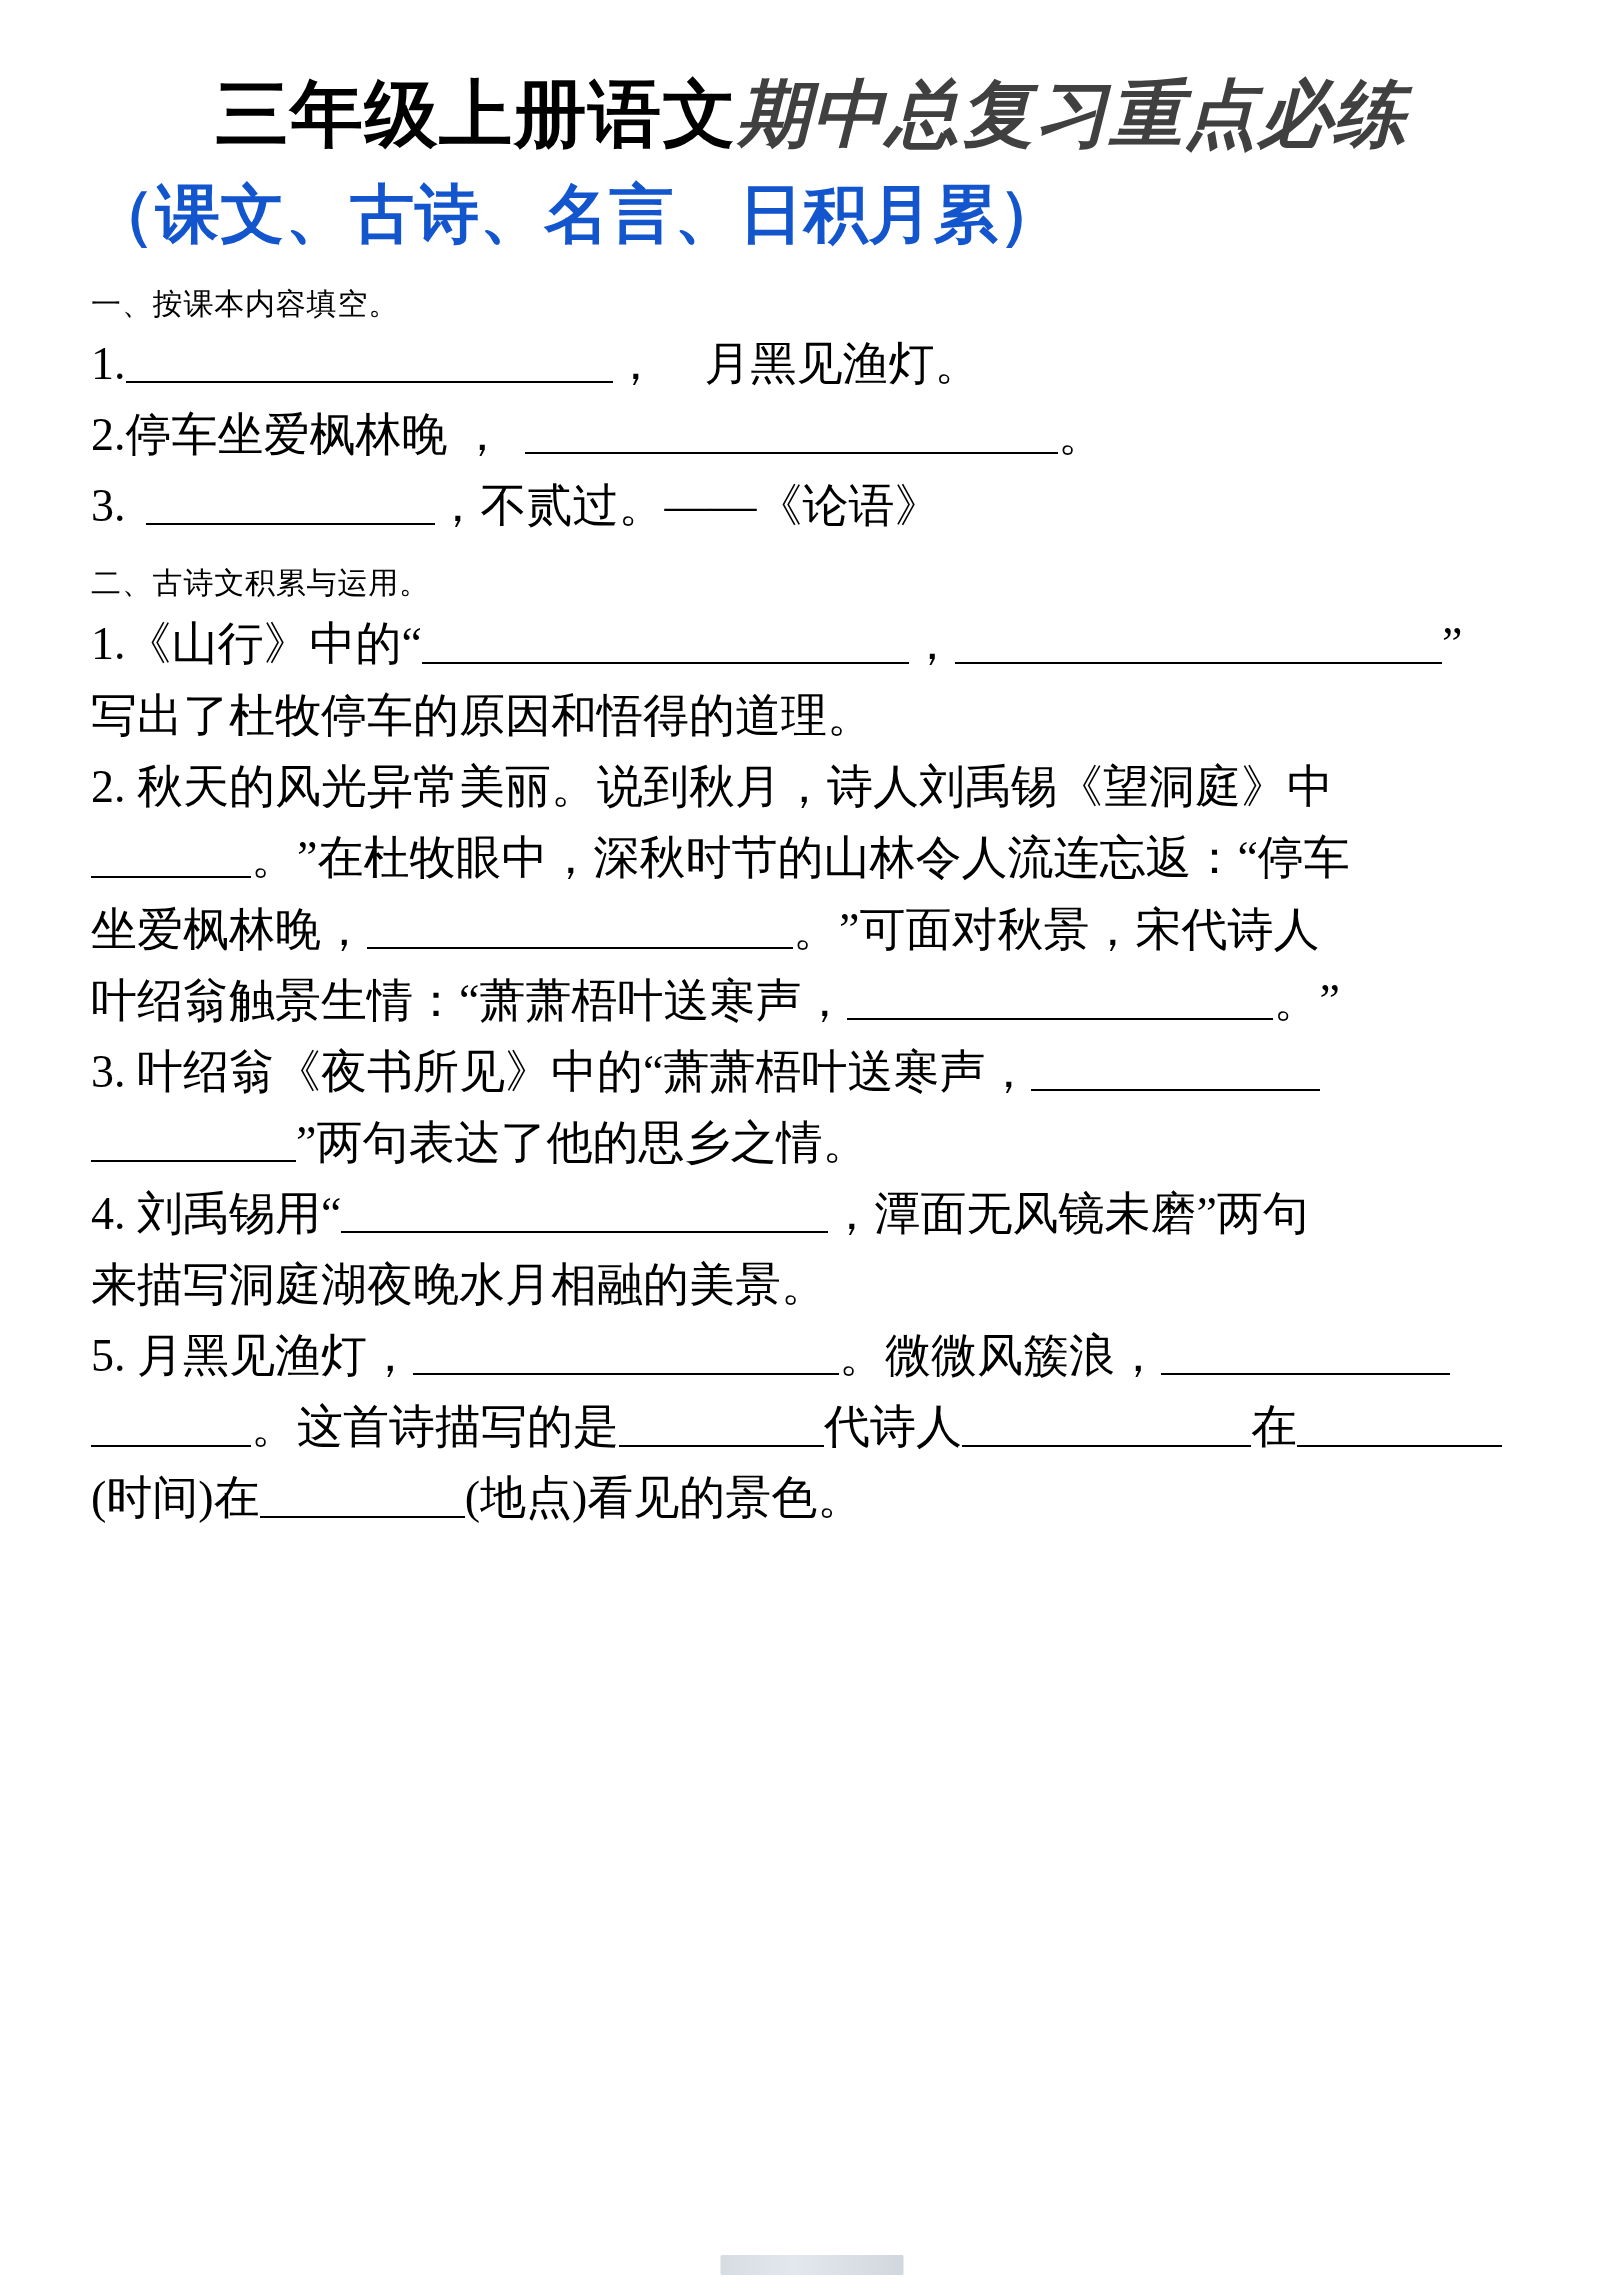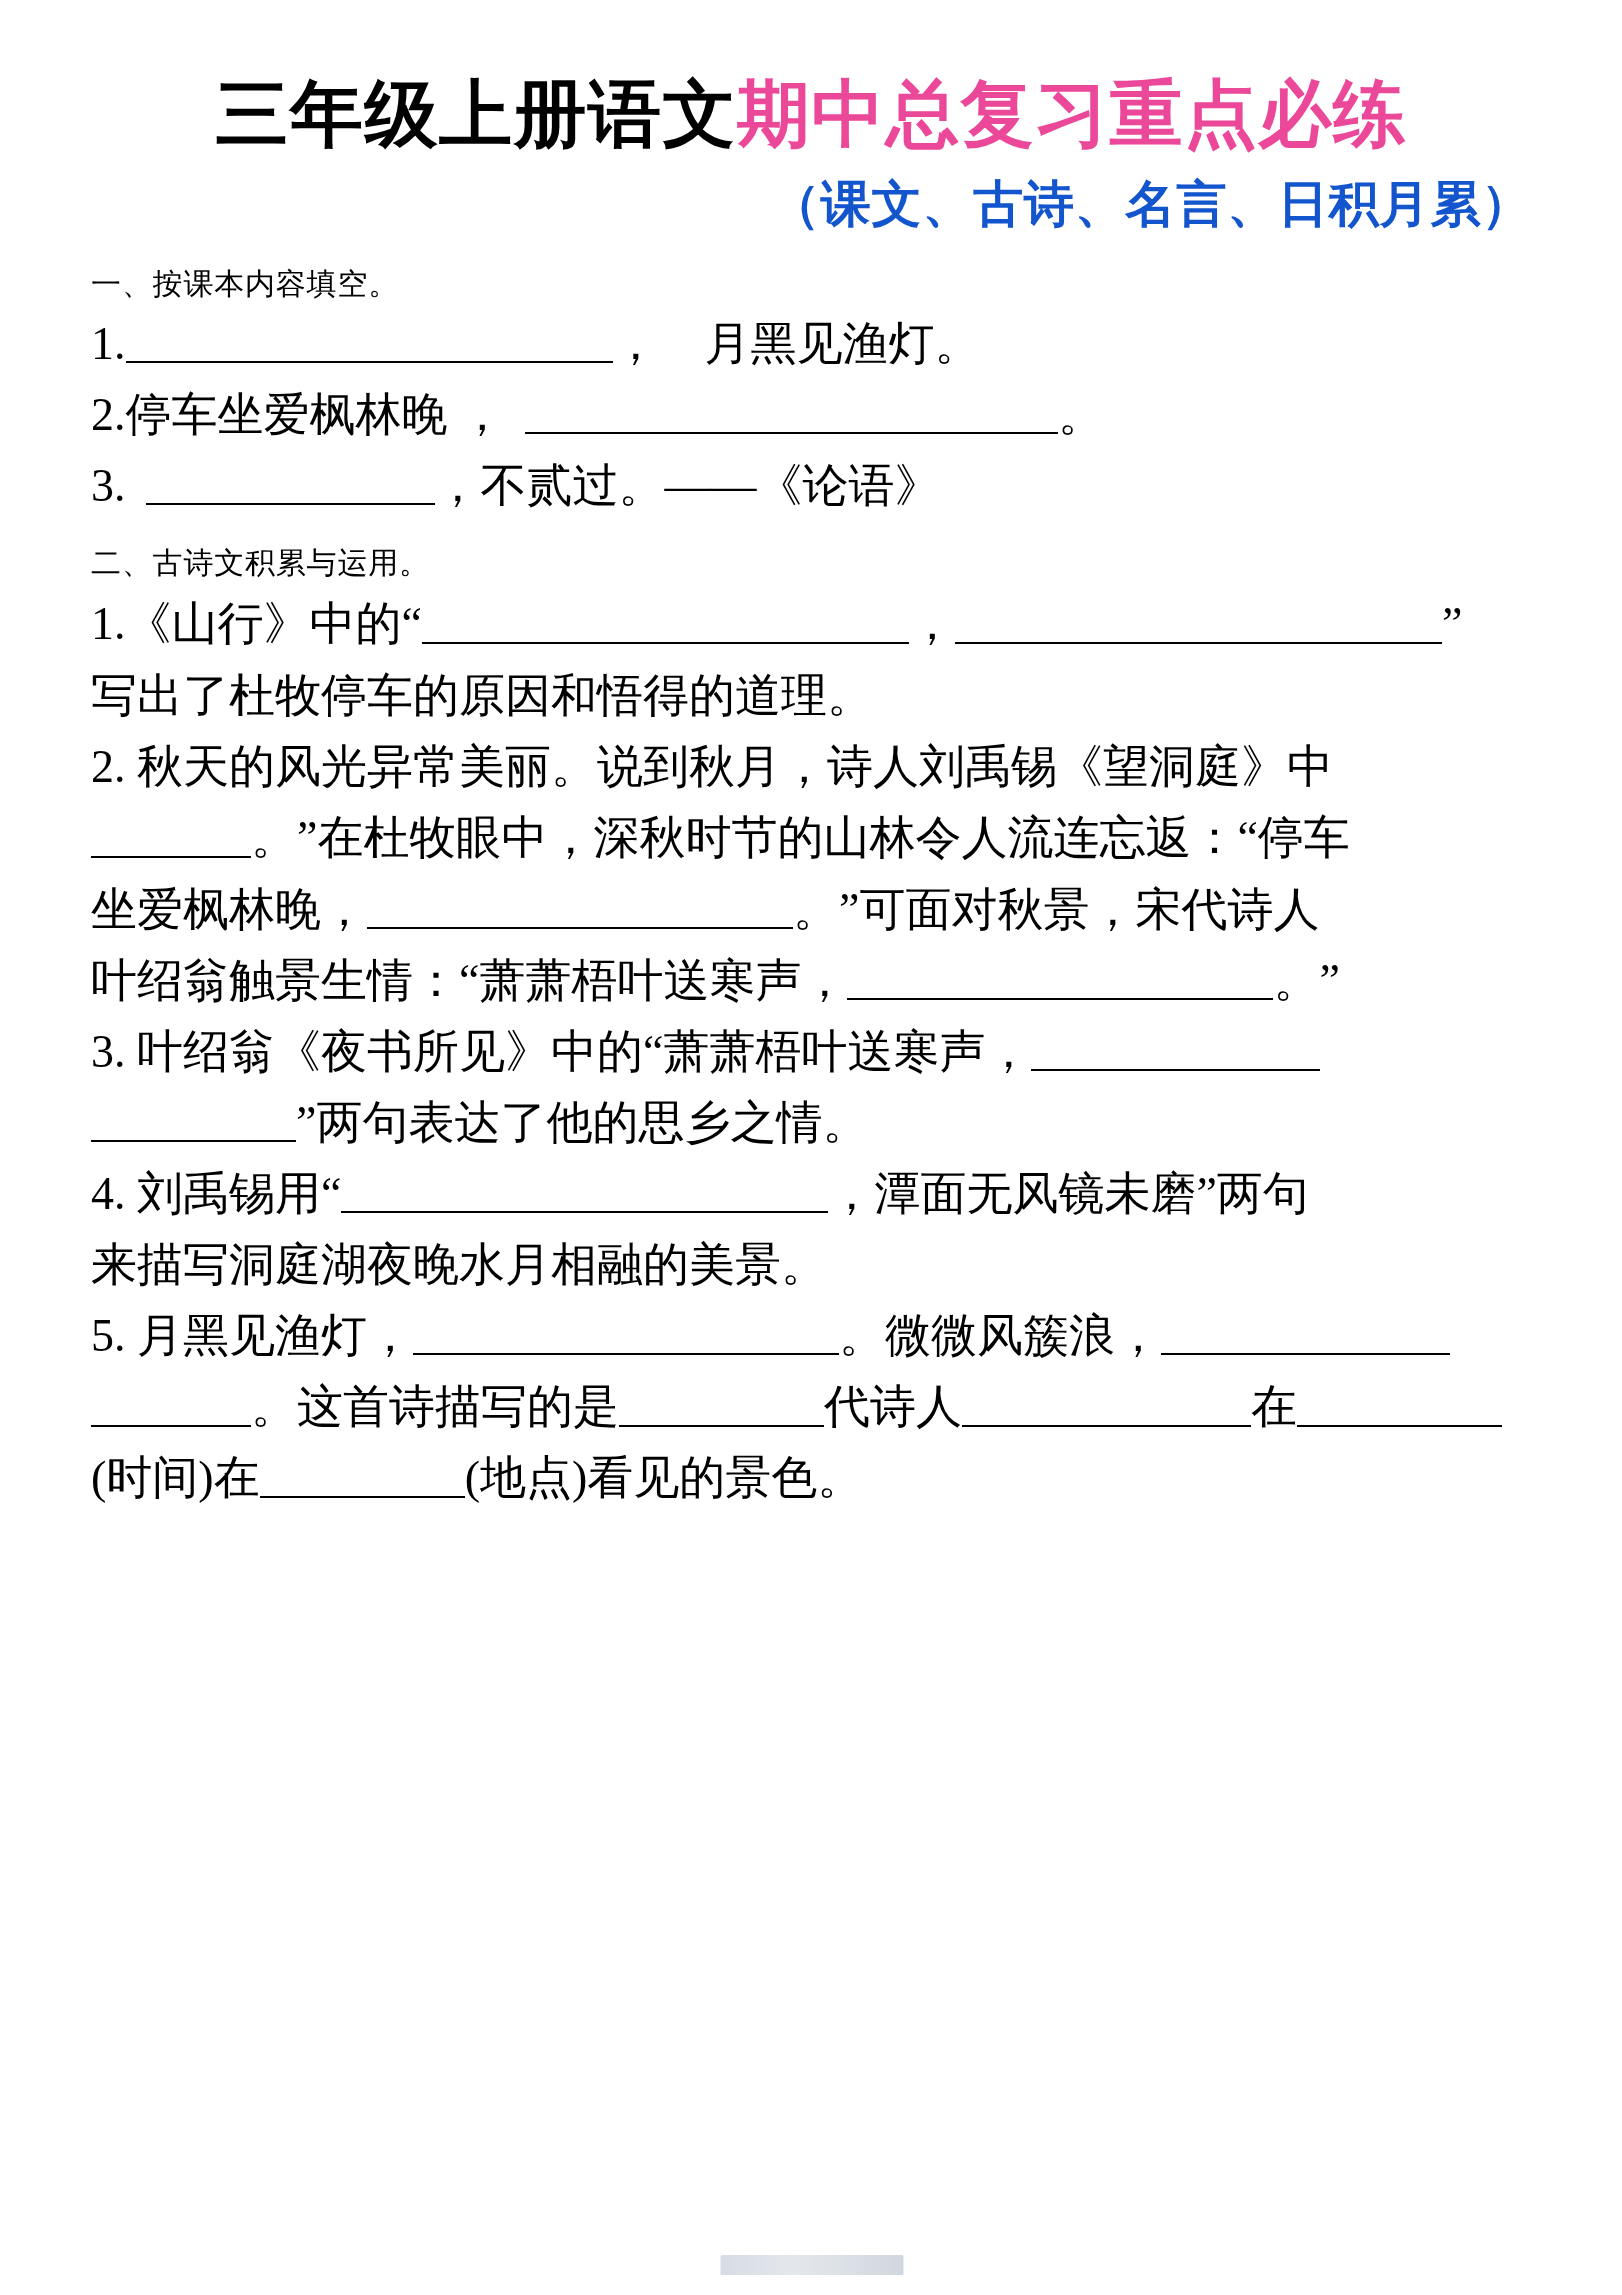--- a/index.html
+++ b/index.html
@@ -27,24 +27,24 @@
   .title-main {
     text-align: center;
     font-size: 73px;
     font-weight: bold;
     line-height: 1.15;
     letter-spacing: 1.5px;
     white-space: nowrap;
     margin: 0;
   }
   .title-main .part-a { color: #000000; }
-  .title-main .part-b { color: #ec4899; }
+  .title-main .part-b { color: #404040; font-style: italic; }
   .title-sub {
-    text-align: right;
-    font-size: 50px;
+    text-align: left;
+    font-size: 64px;
     font-weight: bold;
     color: #1255cc;
     margin: 13.7px 0 0 0;
     letter-spacing: 0.8px;
     white-space: nowrap;
   }
 
   
   .section-head {
     font-size: 30px;

